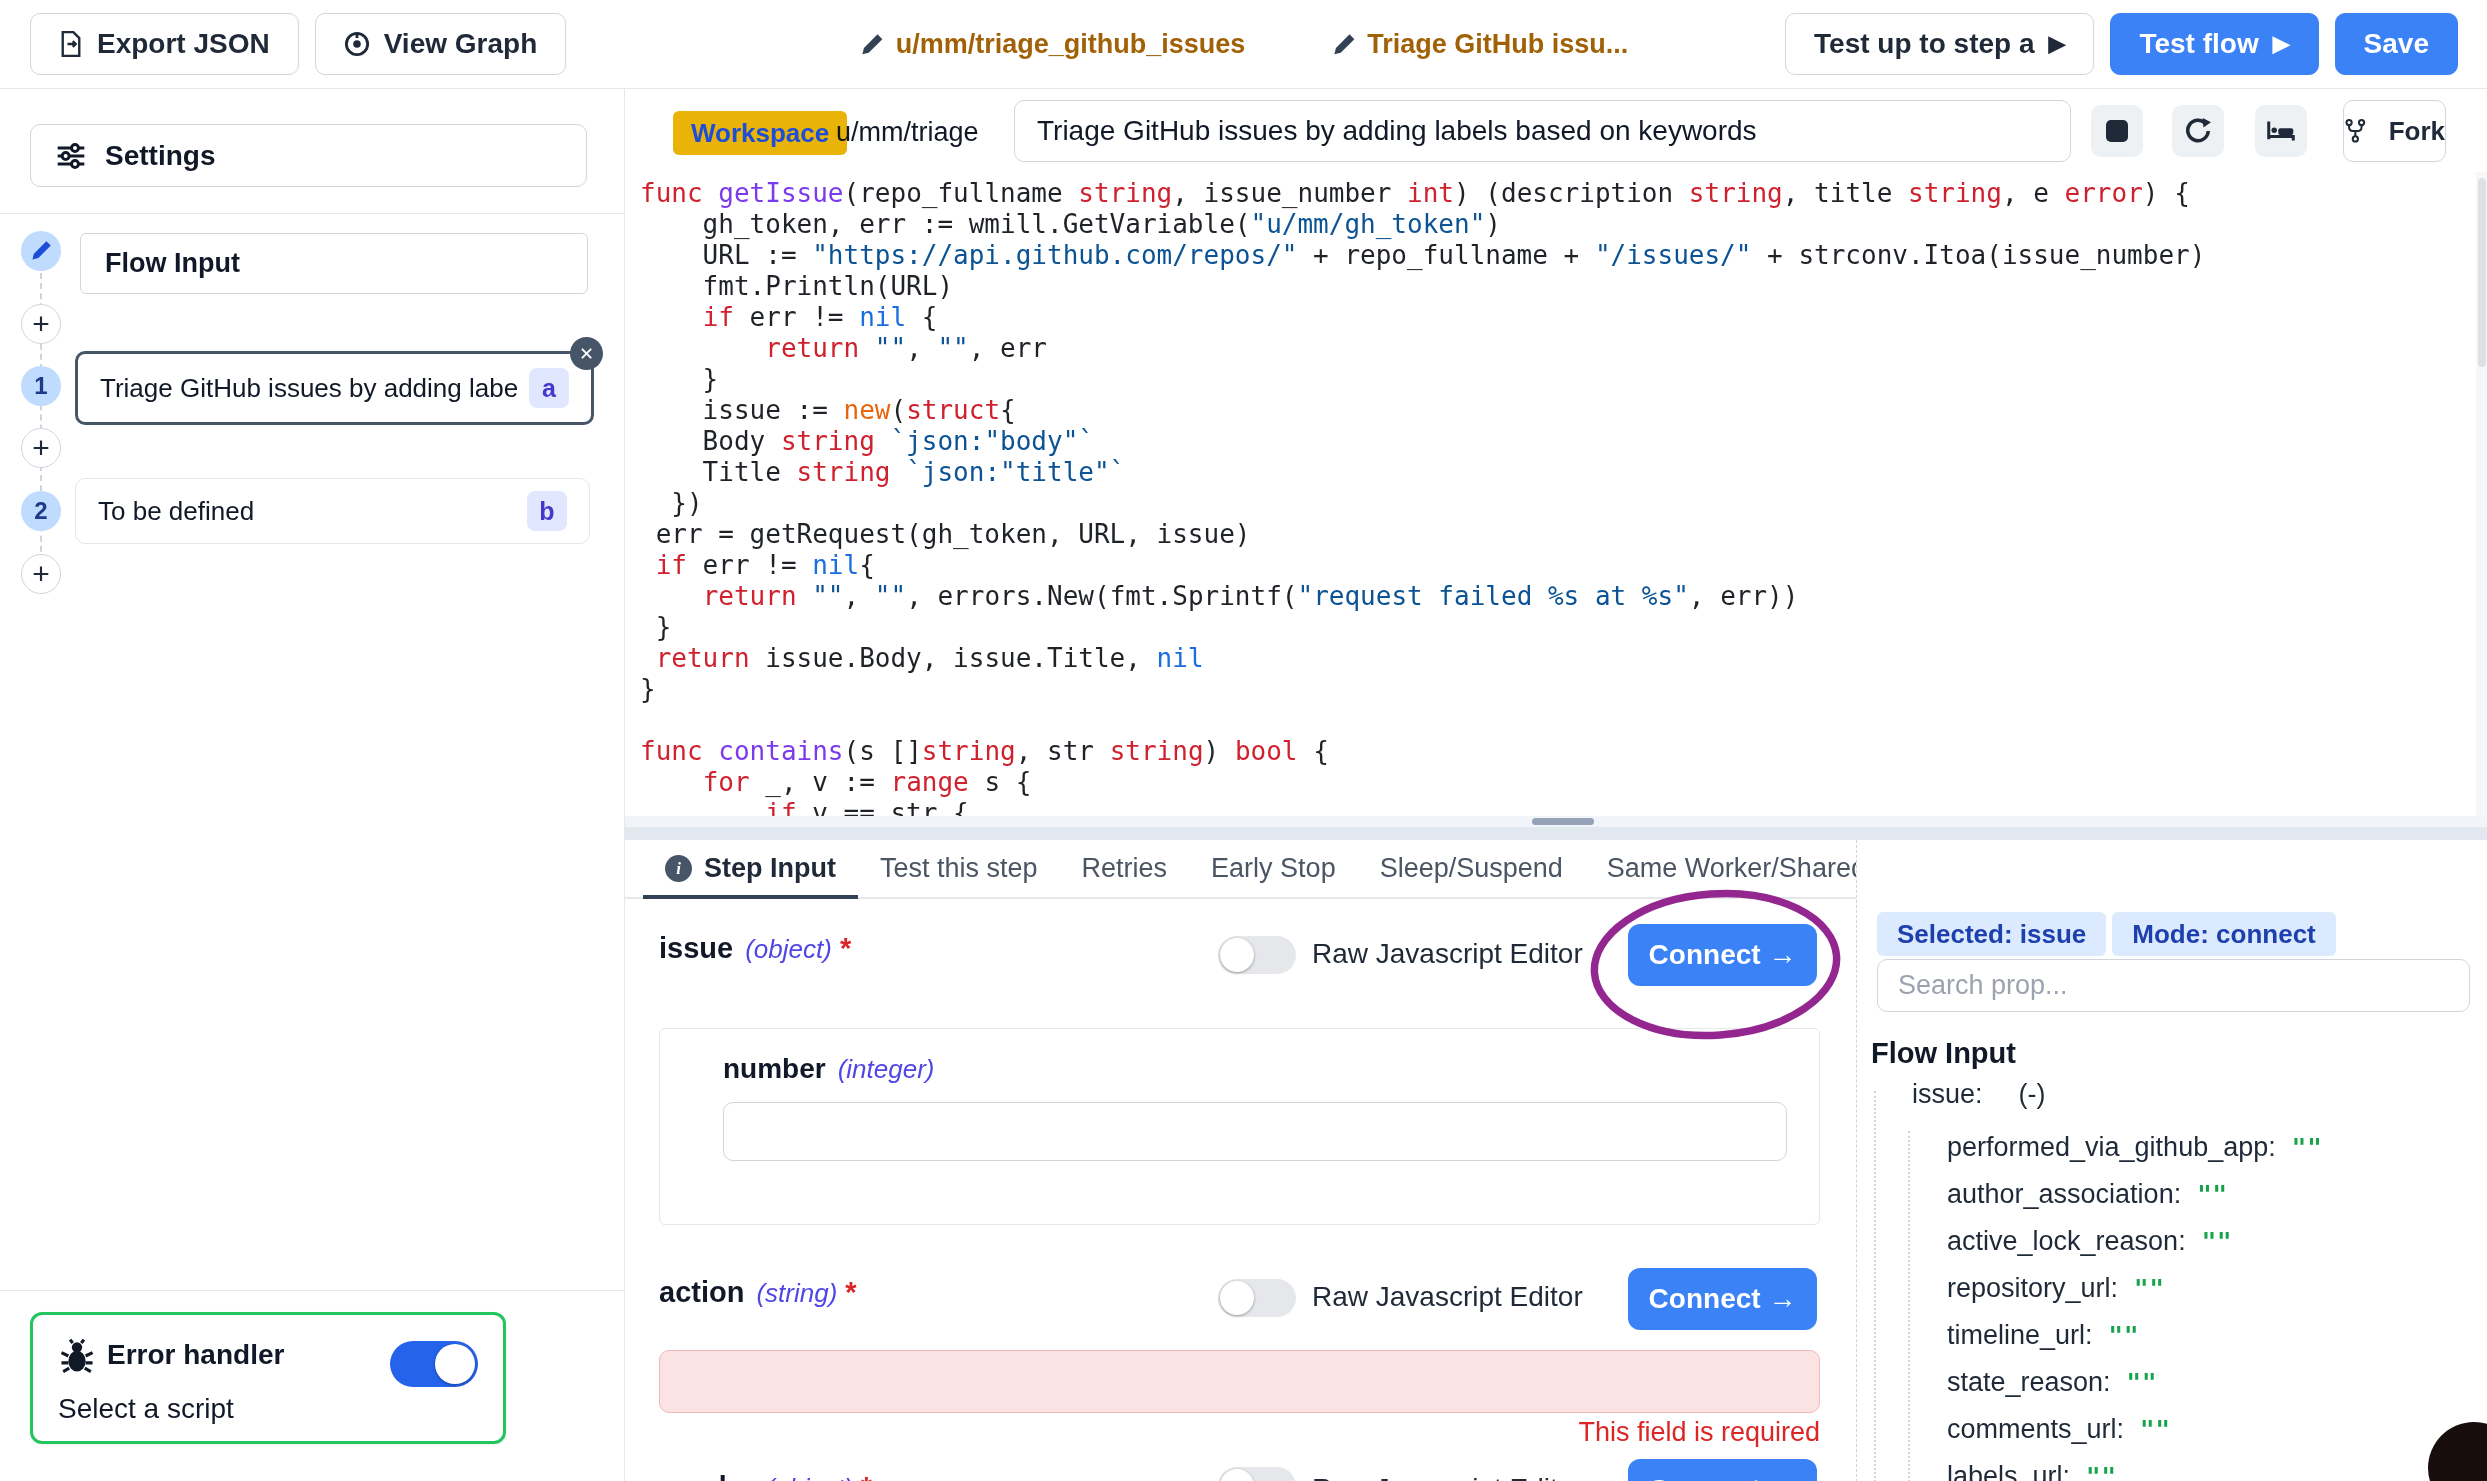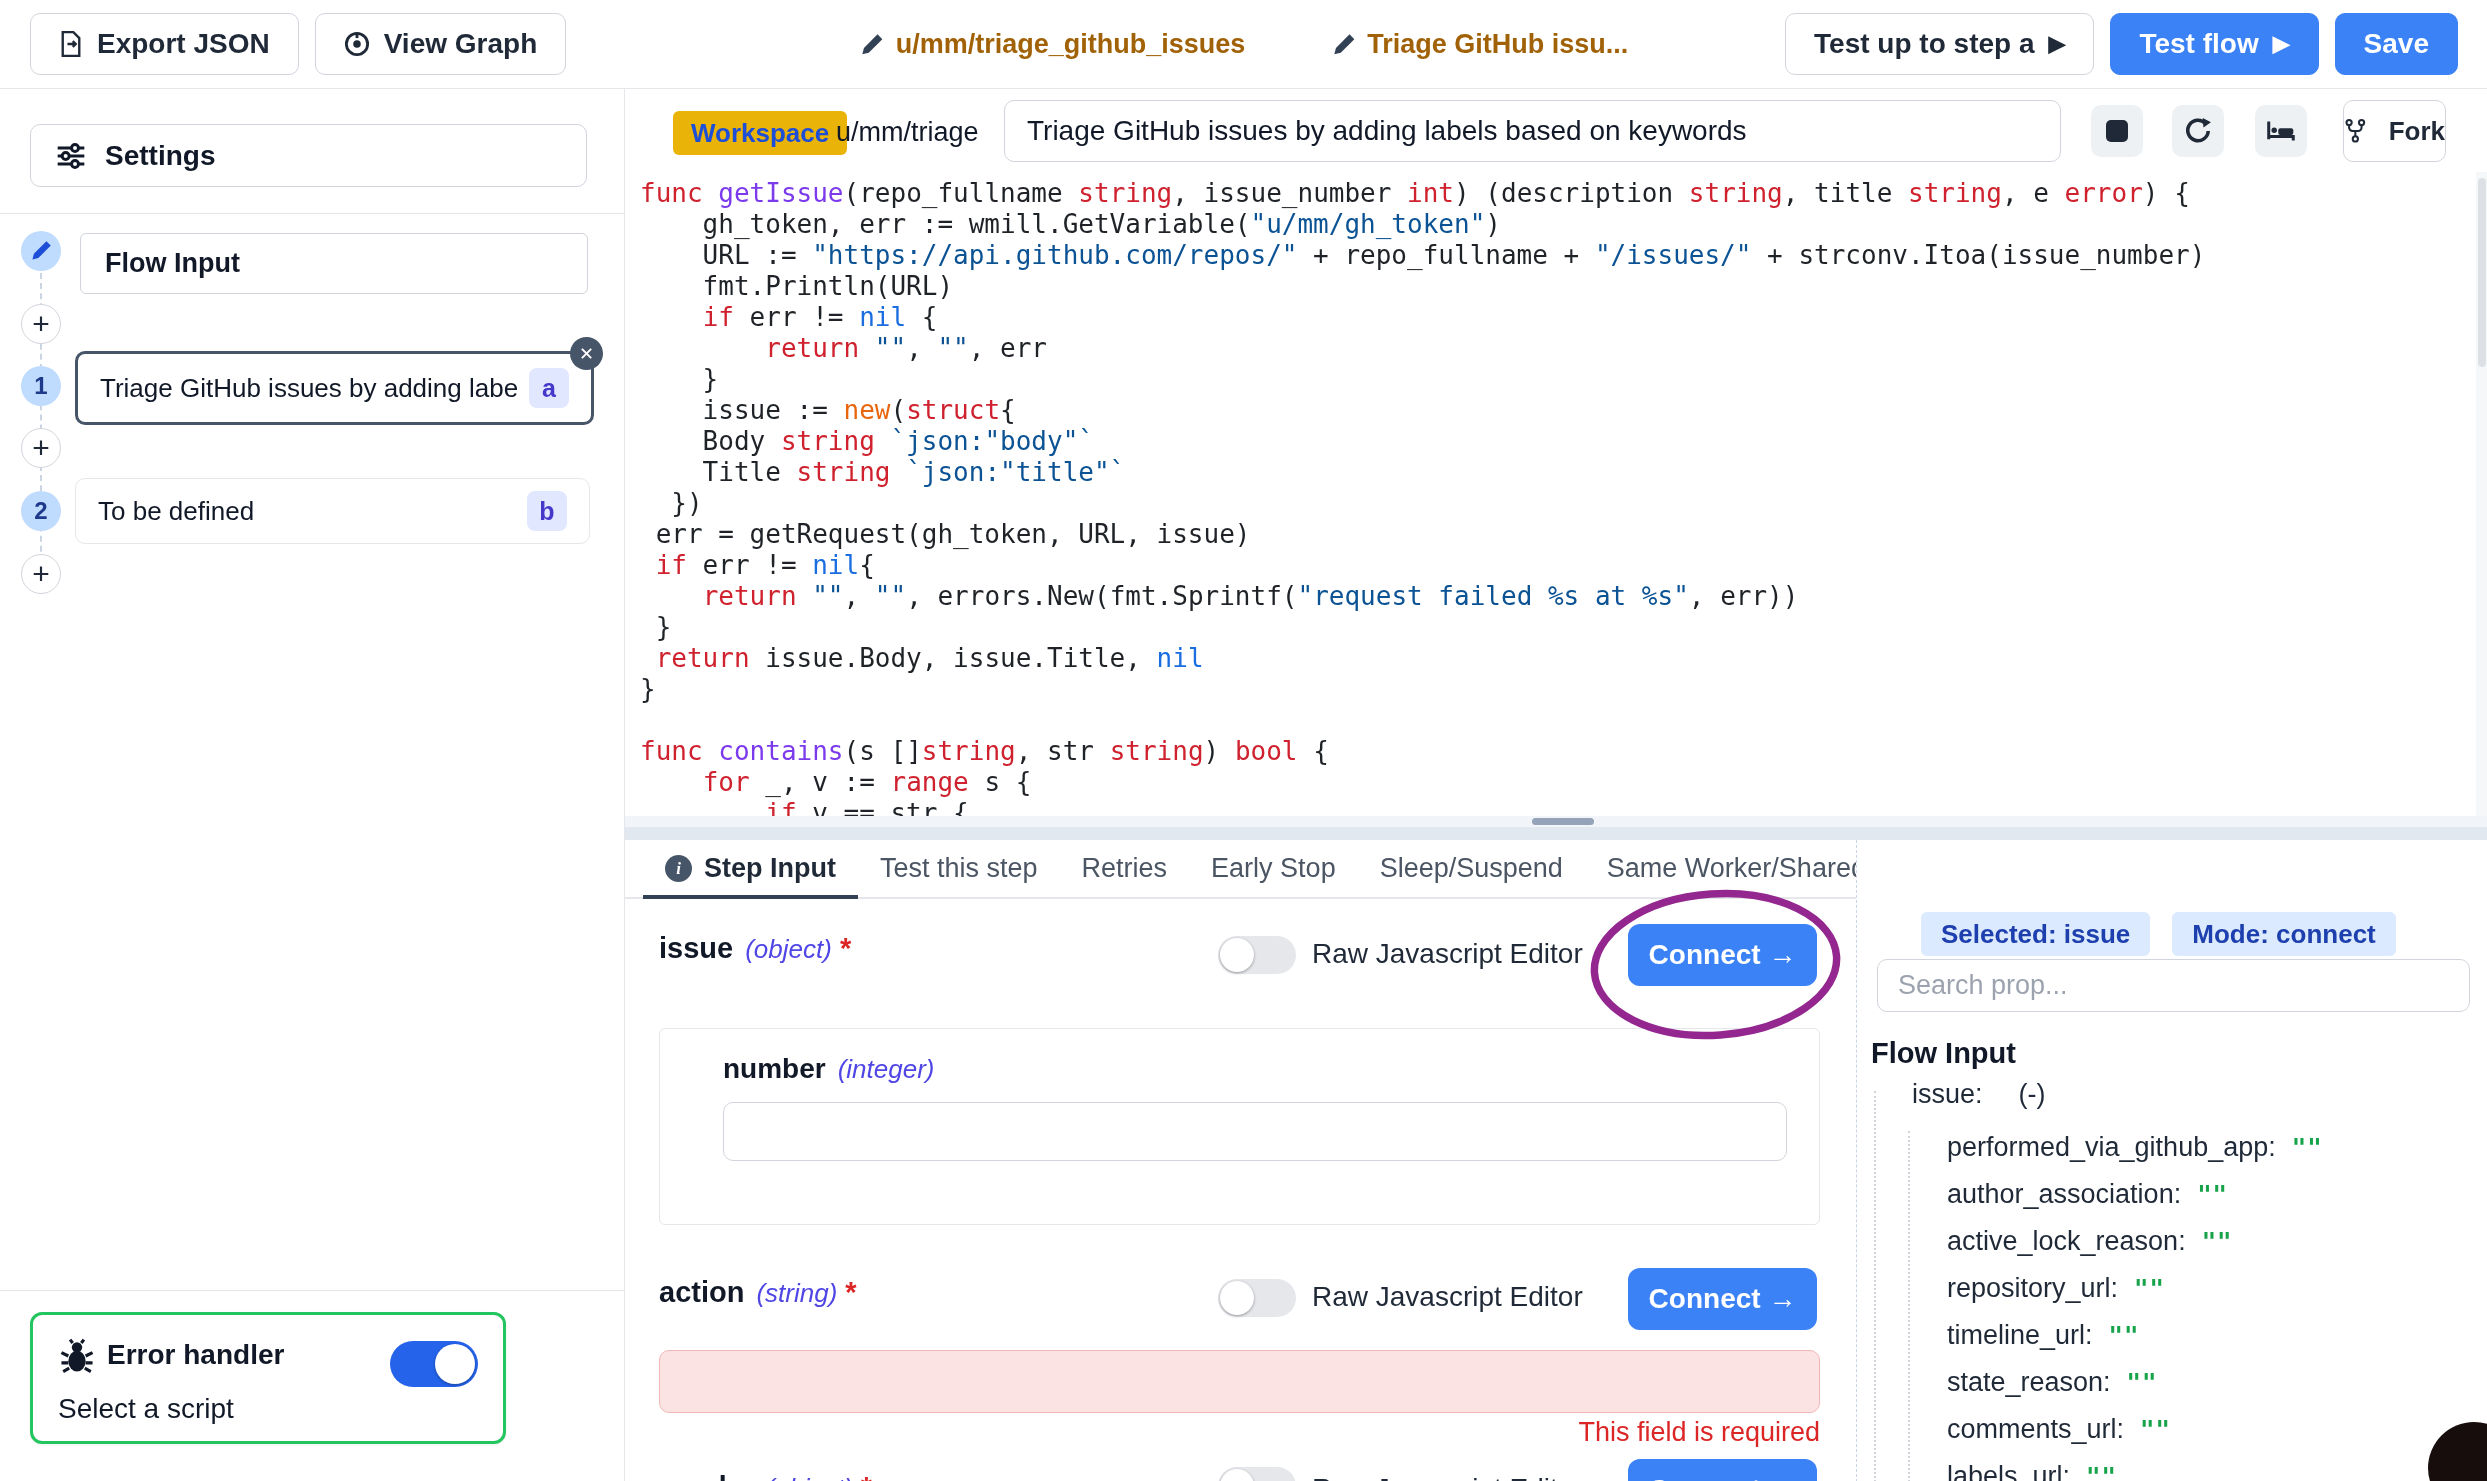--- a/index.html
+++ b/index.html
@@ -50,21 +50,21 @@
   .toggle .knob { position:absolute; background:#fff; border-radius:50%; box-shadow:0 1px 3px rgba(0,0,0,.35); }
   .toggle-on { background:#2563eb; }
   .err-toggle { position:absolute; right:25px; top:26px; width:88px; height:46px; }
   .err-toggle .knob { width:40px; height:40px; top:3px; right:3px; }
 
   
   .ed-header { position:absolute; left:625px; top:89px; right:0; height:84px; background:#fff; }
   .ws-badge { position:absolute; left:48px; top:22px; height:44px; padding:0 18px; background:#eab308; color:#1d4ed8;
               font-size:26px; font-weight:700; border-radius:6px; display:flex; align-items:center; cursor:pointer; }
   .ws-path { position:absolute; left:211px; top:28px; font-size:27px; color:#111827; }
-  .summary-input { position:absolute; left:379px; top:11px; width:1057px; height:62px; border:1px solid #d1d5db; border-radius:10px;
+  .summary-input { position:absolute; left:389px; top:11px; width:1057px; height:62px; border:1px solid #d1d5db; border-radius:10px;
                    font-size:28px; color:#111827; padding:0 22px; font-family:"Liberation Sans", sans-serif; }
   .icon-btn { position:absolute; top:16px; width:52px; height:52px; border-radius:10px; background:#eef1f4; border:none;
               display:flex; align-items:center; justify-content:center; color:#1f2937; cursor:pointer; }
   .stop-sq { width:22px; height:22px; border-radius:5px; background:#1f2937; }
   .fork-btn { position:absolute; left:1718px; top:11px; height:62px; width:103px; border:1px solid #d1d5db; border-radius:10px;
               background:#fff; display:flex; align-items:center; justify-content:flex-start; gap:22px; font-size:26px; font-weight:700; color:#1f2937; cursor:pointer; }
 
   
   .code-panel { position:absolute; left:625px; top:172px; right:12px; height:644px; overflow:hidden; background:#fff;
                 font-family:"DejaVu Sans Mono", monospace; font-size:26px; line-height:31px; padding:6px 0 0 15px; }
@@ -97,21 +97,21 @@
   .num-label { position:absolute; left:63px; top:24px; font-size:28px; font-weight:700; color:#111827; }
   .num-input { position:absolute; left:63px; top:73px; width:1064px; height:59px; border:1px solid #d1d5db; border-radius:10px;
                font-size:26px; padding:0 18px; font-family:"Liberation Sans", sans-serif; }
   .action-input { position:absolute; left:34px; top:510px; width:1161px; height:63px; background:#fbe3e3; border:1px solid #f2b8b8;
                   border-radius:10px; font-size:26px; padding:0 18px; font-family:"Liberation Sans", sans-serif; }
   .req-error { position:absolute; left:34px; top:577px; width:1161px; text-align:right; font-size:27px; color:#dc2626; }
   .annotation-svg { position:absolute; left:951px; top:36px; pointer-events:none; z-index:5; }
 
   
   .right-panel { position:absolute; left:1857px; top:840px; right:0; bottom:0; background:#fff; overflow:hidden; }
-  .badges { position:absolute; left:20px; top:72px; display:flex; gap:22px;margin-left:44px; }
+  .badges { position:absolute; left:20px; top:72px; display:flex; gap:6px; }
   .mode-badge { height:44px; padding:0 20px; background:#dbeafe; color:#1e40af; font-size:26px; font-weight:700; border-radius:6px;
                 display:flex; align-items:center; }
   .search-input { position:absolute; left:20px; top:119px; width:593px; height:53px; border:1px solid #d1d5db; border-radius:10px;
                   font-size:27px; padding:0 20px; color:#ec4899; font-family:"Liberation Sans", sans-serif; }
   .search-input::placeholder { color:#9ca3af; }
   .fi-heading { position:absolute; left:14px; top:197px; font-size:29px; font-weight:700; color:#111827; }
   .tree-root { position:absolute; left:55px; top:239px; font-size:27px; color:#1f2937; cursor:pointer; }
   .tree-root .tree-val2 { margin-left:36px; }
   .tree-props { position:absolute; left:90px; top:284px; }
   .tree-row { height:47px; display:flex; align-items:center; font-size:27px; color:#1f2937; cursor:pointer; white-space:nowrap; }

